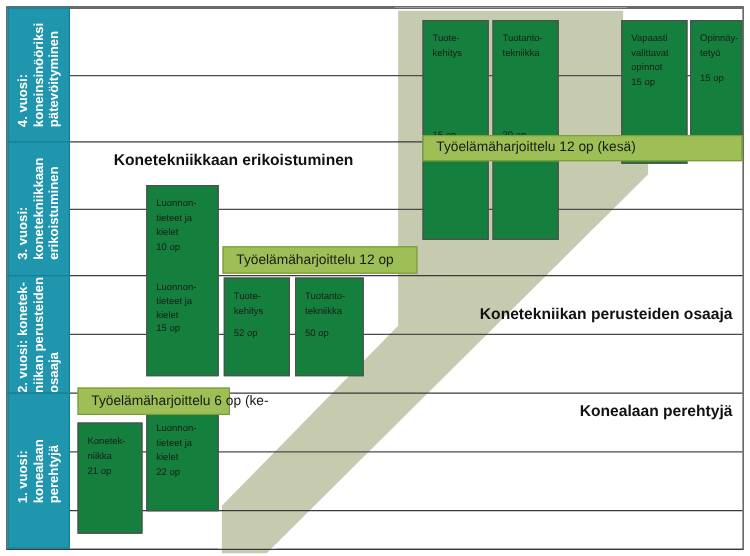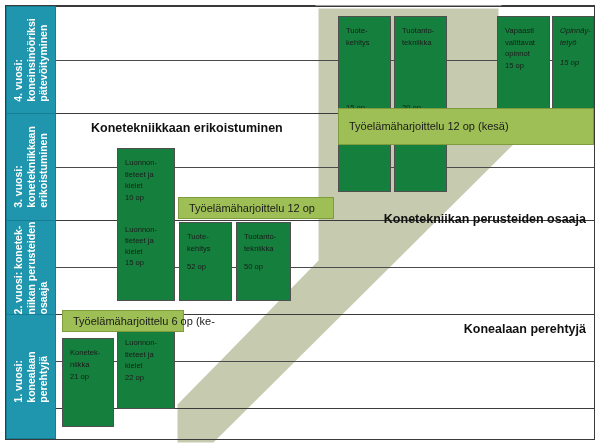--- a/index.html
+++ b/index.html
@@ -155,21 +155,21 @@
 
   <div class="spine" style="top:314px;height:125px;">
     <div class="vtext">
       <span>1. vuosi:</span>
       <span>konealaan</span>
       <span>perehtyjä</span>
     </div>
   </div>
 
   <div class="stage-title left" style="top:121px;margin-left:27px;">Konetekniikkaan erikoistuminen</div>
-  <div class="stage-title right" style="top:212px;">Konetekniikan perusteiden osaaja</div>
+  <div class="stage-title right" style="top:244px;">Konetekniikan perusteiden osaaja</div>
   <div class="stage-title right" style="top:322px;">Konealaan perehtyjä</div>
 
   <div class="course" style="left:338px;top:16px;width:53px;height:176px;">
     <span class="nm">Tuote-</span>
     <span class="nm">kehitys</span>
     <span class="op" style="top:85px;">15 op</span>
   </div>
 
   <div class="course" style="left:394px;top:16px;width:53px;height:176px;">
     <span class="nm">Tuotanto-</span>
@@ -177,21 +177,21 @@
     <span class="op" style="top:85px;">20 op</span>
   </div>
 
   <div class="course" style="left:497px;top:16px;width:53px;height:115px;">
     <span class="nm">Vapaasti</span>
     <span class="nm">valittavat</span>
     <span class="nm">opinnot</span>
     <span class="nm">15 op</span>
   </div>
 
-  <div class="course" style="left:552px;top:16px;width:42px;height:108px;font-style:italic;">
+  <div class="course" style="left:552px;top:16px;width:42px;height:108px;">
     <span class="nm">Opinnäy-</span>
     <span class="nm">tetyö</span>
     <span class="op" style="top:40px;">15 op</span>
   </div>
 
   <div class="course" style="left:117px;top:148px;width:58px;height:153px;">
     <span class="nm">Luonnon-</span>
     <span class="nm">tieteet ja</span>
     <span class="nm">kielet</span>
     <span class="nm">10 op</span>
@@ -219,19 +219,19 @@
     <span class="op" style="top:32px;">21 op</span>
   </div>
 
   <div class="course" style="left:117px;top:328px;width:58px;height:81px;">
     <span class="nm">Luonnon-</span>
     <span class="nm">tieteet ja</span>
     <span class="nm">kielet</span>
     <span class="nm">22 op</span>
   </div>
 
-  <div class="green" style="left:338px;top:108px;width:256px;height:37px;">Työelämäharjoittelu 12 op (kesä)</div>
+  <div class="green" style="left:338px;top:108px;width:256px;height:21px;">Työelämäharjoittelu 12 op (kesä)</div>
 
   <div class="green" style="left:178px;top:197px;width:156px;height:22px;">Työelämäharjoittelu 12 op</div>
 
   <div class="green" style="left:62px;top:310px;width:122px;height:22px;">Työelämäharjoittelu 6 op (ke-</div>
 
 </div>
 
 </body></html>

